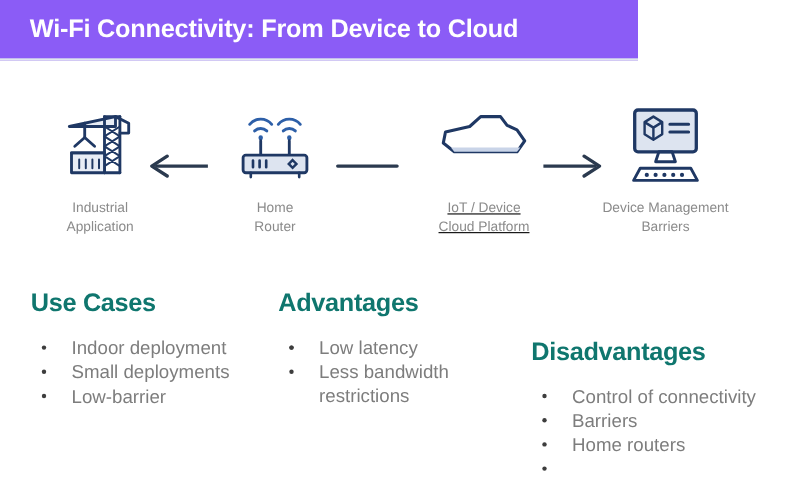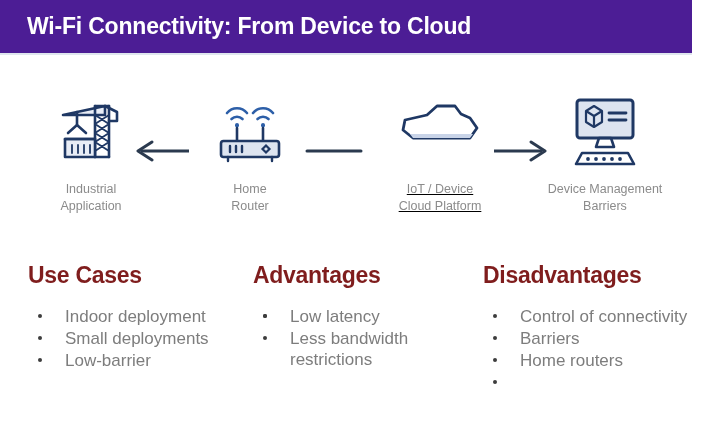--- a/index.html
+++ b/index.html
@@ -13,23 +13,23 @@
     font-family: "Liberation Sans", sans-serif;
     overflow: hidden;
     position: relative;
   }
 
   
   .header {
     position: absolute;
     left: 0;
     top: 0;
-    width: 692px;
+    width: 580px;
     height: 55px;
-    background: #4c1d95;
+    background: #8b5cf6;
     border-bottom: 2px solid #dfe6ee;
     box-sizing: border-box;
   }
   .header-title {
     position: absolute;
     left: 27px;
     top: 13px;
     color: #ffffff;
     font-size: 23px;
     font-weight: bold;
@@ -81,26 +81,26 @@
   .columns {
     position: absolute;
     left: 0;
     top: 262px;
     width: 720px;
     height: 182px;
   }
   .column { position: absolute; top: 0; }
   .col-0 { left: 28px;  width: 220px; }
   .col-1 { left: 253px; width: 220px; }
-  .col-2 { left: 483px; width: 230px; }
+  .col-2 { left: 483px; width: 230px; margin-top: 44px; }
 
   .col-heading {
     font-size: 23px;
     font-weight: bold;
-    color: #7f1d1d;
+    color: #0f766e;
     letter-spacing: -0.3px;
     margin: 0 0 17px 0;
     white-space: nowrap;
   }
   .bullet-list {
     list-style: none;
     margin: 0;
     padding: 0;
   }
   .bullet-item {

